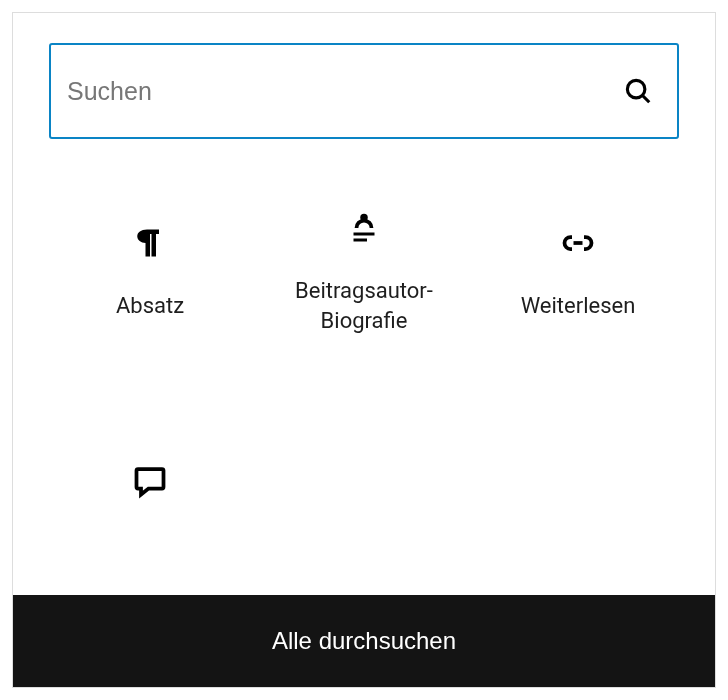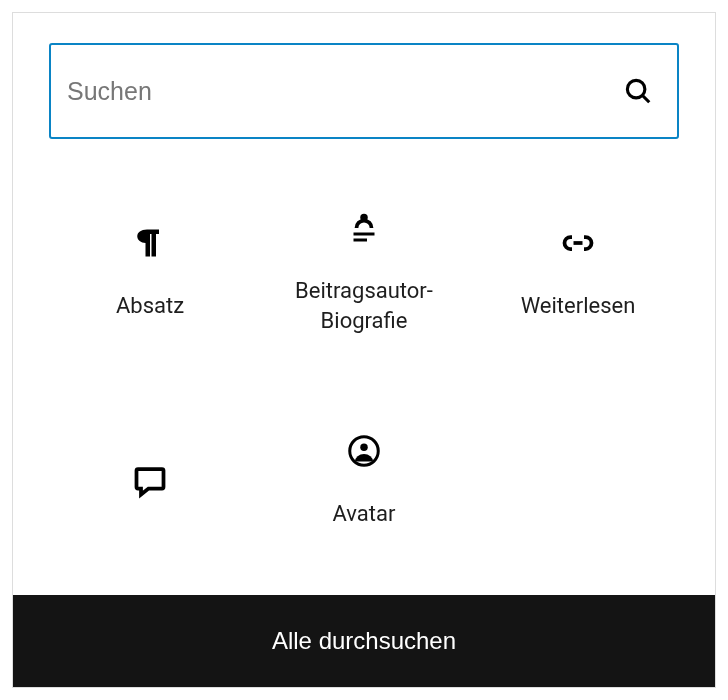--- a/index.html
+++ b/index.html
@@ -143,30 +143,20 @@
     </div>
 
     <div class="block-item">
       <span class="block-icon">
         <svg viewBox="0 0 24 24" fill="none" stroke="#000" stroke-width="2.5">
           <path d="M4 4 h16 a1 1 0 0 1 1 1 v11 a1 1 0 0 1 -1 1 H11 L6 21 V17 H4 a1 1 0 0 1 -1 -1 V5 a1 1 0 0 1 1 -1 z"></path>
         </svg>
       </span>
     </div>
 
-    <div class="block-item">
-      <span class="block-icon">
-        <svg viewBox="0 0 24 24" fill="none" stroke="#000" stroke-width="2">
-          <circle cx="12" cy="12" r="9.5"></circle>
-          <circle cx="12" cy="9.5" r="2.5" fill="#000" stroke="none"></circle>
-          <path d="M6 19 a6 5 0 0 1 12 0" fill="#000" stroke="none"></path>
-        </svg>
-      </span>
-      <span class="block-label">Avatar</span>
-    </div>
 
   </div>
 
   <button class="footer-btn">
     <span>Alle durchsuchen</span>
   </button>
 
 </div>
 
 </body></html>

